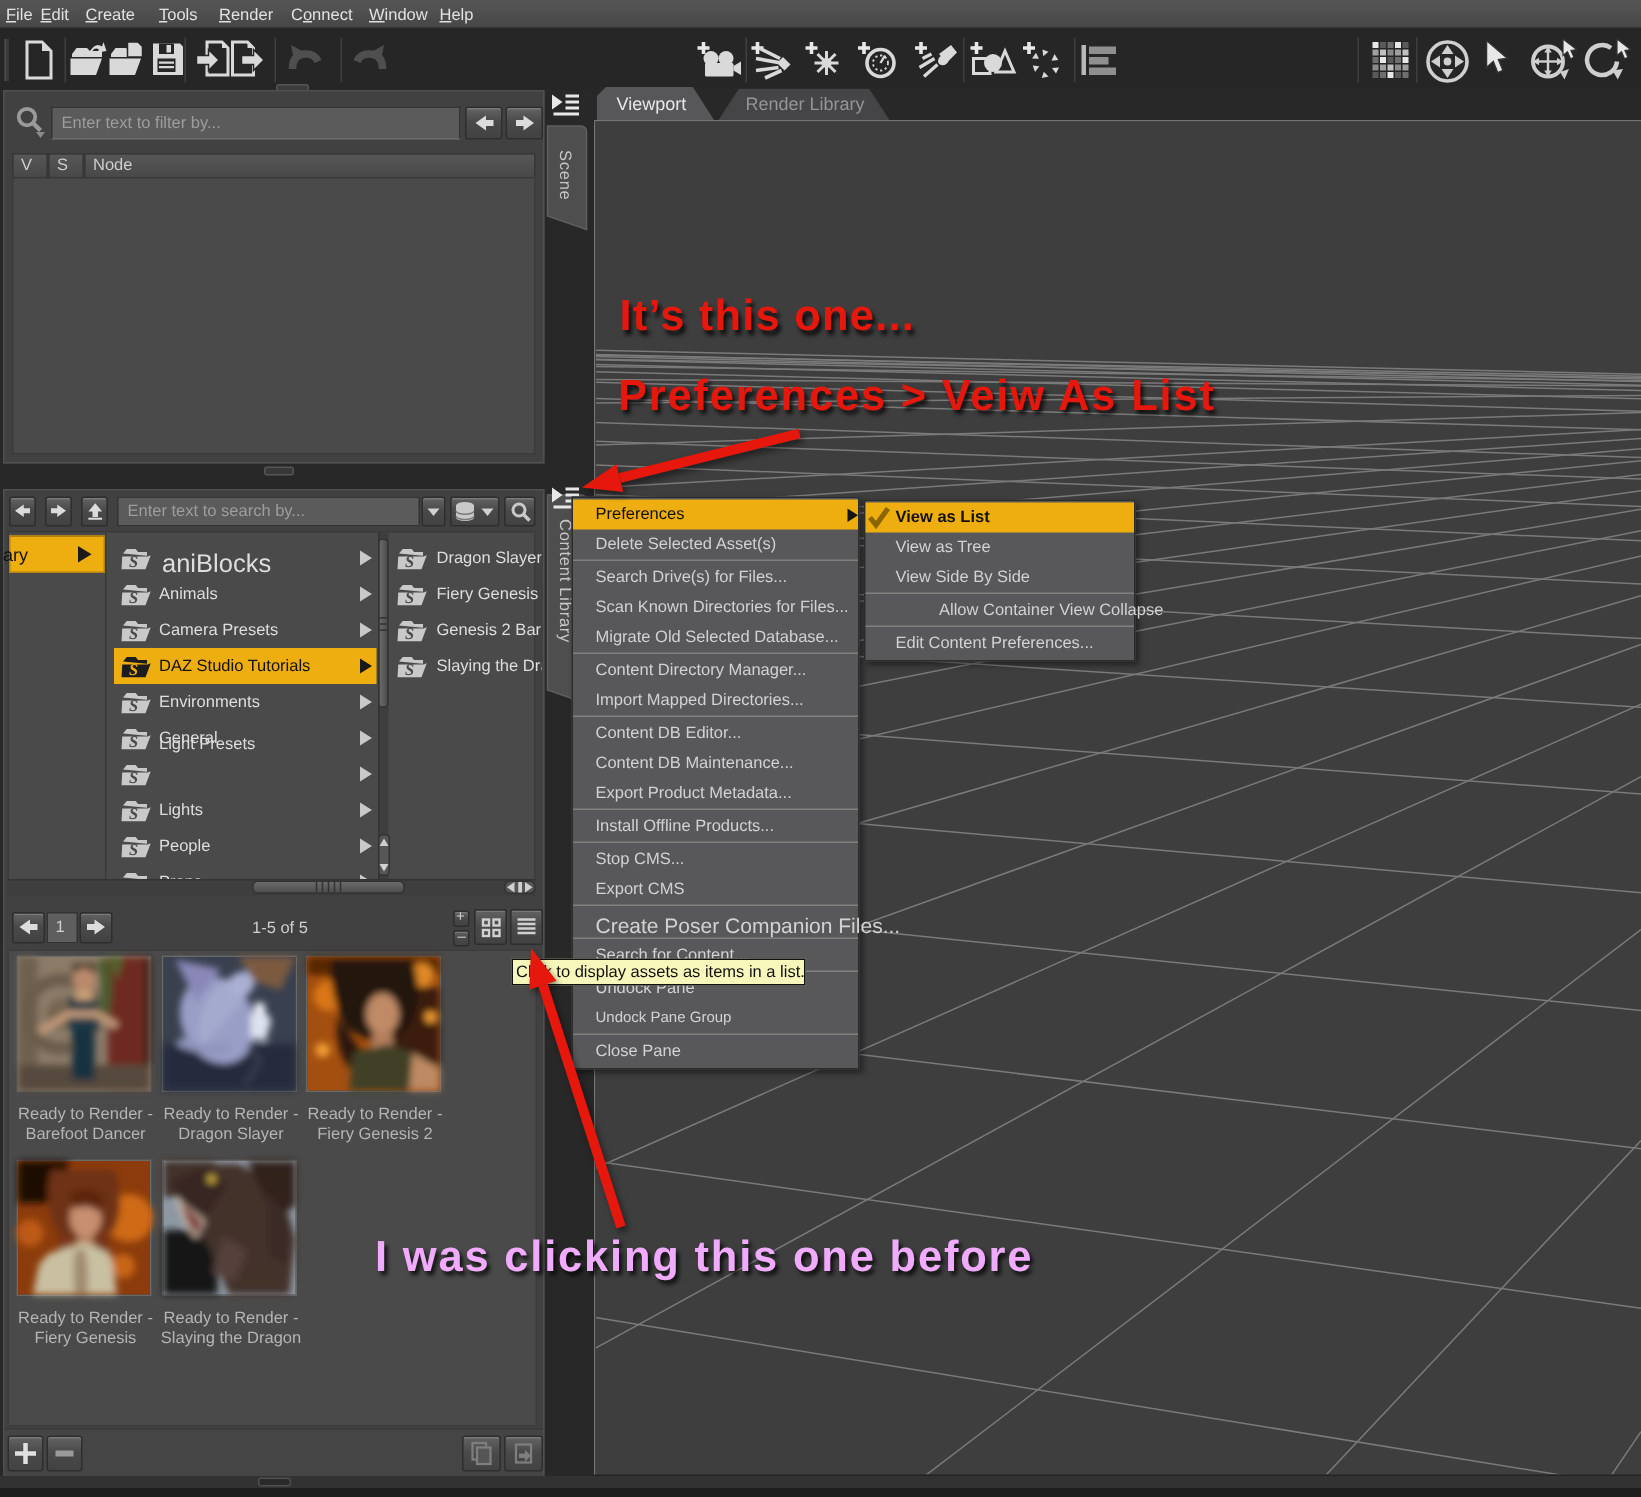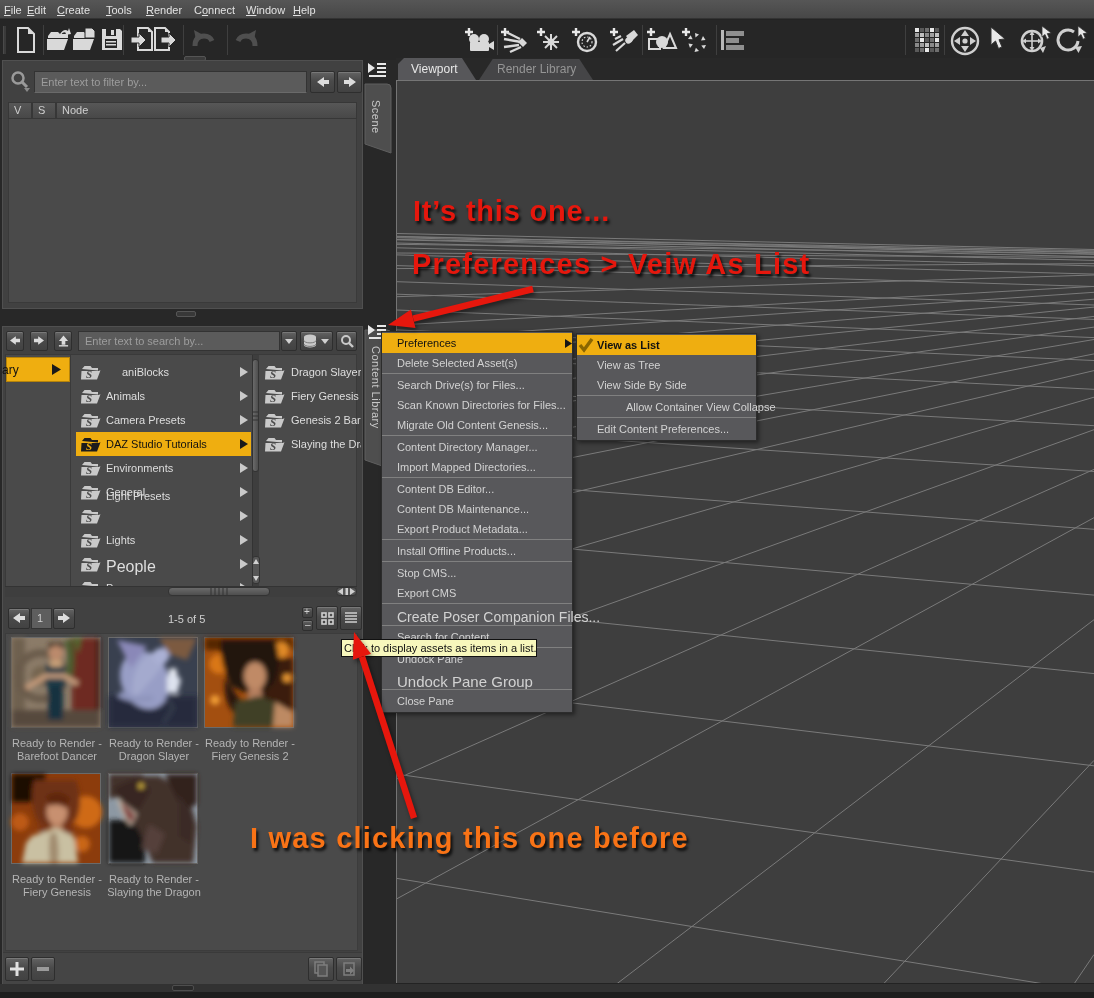--- a/index.html
+++ b/index.html
@@ -256,21 +256,21 @@
 <div style="position:absolute;left:2px;top:363px;font-size:12px;color:#111">ary</div>
 <svg width="9" height="11" viewBox="0 0 9 11" style="left:52px;top:364px">
     <path d="M0 0 l9 5.5 L0 11z" fill="#1a1a1a"></path>
   </svg>
 <div style="position:absolute;left:70px;top:355px;width:1px;height:241px;background:#3a3a3a"></div>
 <svg width="20" height="15" viewBox="0 0 20 15" style="left:81px;top:365px">
     <path d="M1 4 l2.5-3 h6 l1.5 2 h6 v2.5" fill="#c9c9c9"></path>
     <path d="M0.5 6 h17 l2-0.8 -3.5 9.3 h-16z" fill="#c9c9c9"></path>
     <text x="5" y="13" font-size="11" font-style="italic" font-weight="bold" fill="#4a4a4a" font-family="Liberation Serif">S</text>
   </svg>
-<div style="position:absolute;left:122px;top:366px;font-size:11px;color:#dedede">aniBlocks</div>
+<div style="position:absolute;left:108px;top:366px;font-size:17px;color:#dedede">aniBlocks</div>
 <svg width="8" height="10" viewBox="0 0 8 10" style="left:240px;top:367px">
     <path d="M0 0 l8 5 L0 10z" fill="#c9c9c9"></path>
   </svg>
 <svg width="20" height="15" viewBox="0 0 20 15" style="left:81px;top:389px">
     <path d="M1 4 l2.5-3 h6 l1.5 2 h6 v2.5" fill="#c9c9c9"></path>
     <path d="M0.5 6 h17 l2-0.8 -3.5 9.3 h-16z" fill="#c9c9c9"></path>
     <text x="5" y="13" font-size="11" font-style="italic" font-weight="bold" fill="#4a4a4a" font-family="Liberation Serif">S</text>
   </svg>
 <div style="position:absolute;left:106px;top:390px;font-size:11px;color:#dedede">Animals</div>
 <svg width="8" height="10" viewBox="0 0 8 10" style="left:240px;top:391px">
@@ -329,21 +329,21 @@
   </svg>
 <div style="position:absolute;left:106px;top:534px;font-size:11px;color:#dedede">Lights</div>
 <svg width="8" height="10" viewBox="0 0 8 10" style="left:240px;top:535px">
     <path d="M0 0 l8 5 L0 10z" fill="#c9c9c9"></path>
   </svg>
 <svg width="20" height="15" viewBox="0 0 20 15" style="left:81px;top:557px">
     <path d="M1 4 l2.5-3 h6 l1.5 2 h6 v2.5" fill="#c9c9c9"></path>
     <path d="M0.5 6 h17 l2-0.8 -3.5 9.3 h-16z" fill="#c9c9c9"></path>
     <text x="5" y="13" font-size="11" font-style="italic" font-weight="bold" fill="#4a4a4a" font-family="Liberation Serif">S</text>
   </svg>
-<div style="position:absolute;left:106px;top:558px;font-size:16px;color:#dedede">People</div>
+<div style="position:absolute;left:106px;top:558px;font-size:11px;color:#dedede">People</div>
 <svg width="8" height="10" viewBox="0 0 8 10" style="left:240px;top:559px">
     <path d="M0 0 l8 5 L0 10z" fill="#c9c9c9"></path>
   </svg>
 <svg width="20" height="15" viewBox="0 0 20 15" style="left:81px;top:581px">
     <path d="M1 4 l2.5-3 h6 l1.5 2 h6 v2.5" fill="#c9c9c9"></path>
     <path d="M0.5 6 h17 l2-0.8 -3.5 9.3 h-16z" fill="#c9c9c9"></path>
     <text x="5" y="13" font-size="11" font-style="italic" font-weight="bold" fill="#4a4a4a" font-family="Liberation Serif">S</text>
   </svg>
 <div style="position:absolute;left:106px;top:582px;font-size:11px;color:#dedede">Props</div>
 <svg width="8" height="10" viewBox="0 0 8 10" style="left:240px;top:583px">
@@ -656,58 +656,58 @@
 <div style="position:absolute;left:381px;top:331px;width:192px;height:382px;background:#58585b;border:1px solid #2c2c2c;box-shadow:2px 2px 4px rgba(0,0,0,0.45)"></div>
 <div style="position:absolute;left:382px;top:333px;width:190px;height:20px;background:#efae10"></div>
 <div style="position:absolute;left:397px;top:337px;font-size:11px;color:#111">Preferences</div>
 <svg width="7" height="9" viewBox="0 0 7 9" style="left:565px;top:339px">
     <path d="M0 0 l7 4.5 -7 4.5z" fill="#151515"></path>
   </svg>
 <div style="position:absolute;left:397px;top:357px;font-size:11px;color:#d2d2d2">Delete Selected Asset(s)</div>
 <div style="position:absolute;left:382px;top:373px;width:190px;height:1px;background:#808080"></div>
 <div style="position:absolute;left:397px;top:379px;font-size:11px;color:#d2d2d2">Search Drive(s) for Files...</div>
 <div style="position:absolute;left:397px;top:399px;font-size:11px;color:#d2d2d2">Scan Known Directories for Files...</div>
-<div style="position:absolute;left:397px;top:419px;font-size:11px;color:#d2d2d2">Migrate Old Content Genesis...</div>
+<div style="position:absolute;left:397px;top:419px;font-size:11px;color:#d2d2d2">Migrate Old Selected Database...</div>
 <div style="position:absolute;left:382px;top:435px;width:190px;height:1px;background:#808080"></div>
 <div style="position:absolute;left:397px;top:441px;font-size:11px;color:#d2d2d2">Content Directory Manager...</div>
 <div style="position:absolute;left:397px;top:461px;font-size:11px;color:#d2d2d2">Import Mapped Directories...</div>
 <div style="position:absolute;left:382px;top:477px;width:190px;height:1px;background:#808080"></div>
 <div style="position:absolute;left:397px;top:483px;font-size:11px;color:#d2d2d2">Content DB Editor...</div>
 <div style="position:absolute;left:397px;top:503px;font-size:11px;color:#d2d2d2">Content DB Maintenance...</div>
 <div style="position:absolute;left:397px;top:523px;font-size:11px;color:#d2d2d2">Export Product Metadata...</div>
 <div style="position:absolute;left:382px;top:539px;width:190px;height:1px;background:#808080"></div>
 <div style="position:absolute;left:397px;top:545px;font-size:11px;color:#d2d2d2">Install Offline Products...</div>
 <div style="position:absolute;left:382px;top:561px;width:190px;height:1px;background:#808080"></div>
 <div style="position:absolute;left:397px;top:567px;font-size:11px;color:#d2d2d2">Stop CMS...</div>
 <div style="position:absolute;left:397px;top:587px;font-size:11px;color:#d2d2d2">Export CMS</div>
 <div style="position:absolute;left:382px;top:603px;width:190px;height:1px;background:#808080"></div>
 <div style="position:absolute;left:397px;top:609px;font-size:14px;color:#d2d2d2">Create Poser Companion Files...</div>
 <div style="position:absolute;left:382px;top:625px;width:190px;height:1px;background:#808080"></div>
 <div style="position:absolute;left:397px;top:631px;font-size:11px;color:#d2d2d2">Search for Content...</div>
 <div style="position:absolute;left:382px;top:647px;width:190px;height:1px;background:#808080"></div>
 <div style="position:absolute;left:397px;top:653px;font-size:11px;color:#d2d2d2">Undock Pane</div>
-<div style="position:absolute;left:397px;top:673px;font-size:15px;color:#d2d2d2">Undock Pane Group</div>
+<div style="position:absolute;left:397px;top:673px;font-size:10px;color:#d2d2d2">Undock Pane Group</div>
 <div style="position:absolute;left:382px;top:689px;width:190px;height:1px;background:#808080"></div>
 <div style="position:absolute;left:397px;top:695px;font-size:11px;color:#d2d2d2">Close Pane</div>
 <div style="position:absolute;left:576px;top:333px;width:181px;height:108px;background:#58585b;border:1px solid #2c2c2c;box-shadow:2px 2px 4px rgba(0,0,0,0.45)"></div>
 <div style="position:absolute;left:577px;top:335px;width:179px;height:20px;background:#efae10"></div>
 <div style="position:absolute;left:597px;top:339px;font-size:11px;font-weight:bold;color:#111">View as List</div>
 <svg width="16" height="16" viewBox="0 0 16 16" style="left:578px;top:337px">
     <path d="M2 8 l4 5 8-11" fill="none" stroke="#8a6500" stroke-width="3.4"></path>
   </svg>
 <div style="position:absolute;left:597px;top:359px;font-size:11px;color:#d2d2d2">View as Tree</div>
 <div style="position:absolute;left:597px;top:379px;font-size:11px;color:#d2d2d2">View Side By Side</div>
 <div style="position:absolute;left:577px;top:395px;width:179px;height:1px;background:#808080"></div>
 <div style="position:absolute;left:626px;top:401px;font-size:11px;color:#d2d2d2">Allow Container View Collapse</div>
 <div style="position:absolute;left:577px;top:417px;width:179px;height:1px;background:#808080"></div>
 <div style="position:absolute;left:597px;top:423px;font-size:11px;color:#d2d2d2">Edit Content Preferences...</div>
 <div style="position:absolute;left:341px;top:639px;width:196px;height:18px;background:#f7f7bc;border:1px solid #111"></div>
 <div style="position:absolute;left:344px;top:642px;font-size:11px;color:#111;white-space:nowrap">Click to display assets as items in a list.</div>
 <div style="position:absolute;left:413px;top:195px;font-size:29px;font-weight:bold;color:#e6170d;text-shadow:2px 3px 3px rgba(0,0,0,0.8);letter-spacing:0.8px">It’s this one...</div>
 <div style="position:absolute;left:412px;top:248px;font-size:29px;font-weight:bold;color:#e6170d;text-shadow:2px 3px 3px rgba(0,0,0,0.8);letter-spacing:1.2px">Preferences &gt; Veiw As List</div>
-<div style="position:absolute;left:250px;top:822px;font-size:29px;font-weight:bold;color:#f97316;text-shadow:2px 3px 3px rgba(0,0,0,0.8);letter-spacing:1.2px">I was clicking this one before</div>
+<div style="position:absolute;left:250px;top:822px;font-size:29px;font-weight:bold;color:#f0abfc;text-shadow:2px 3px 3px rgba(0,0,0,0.8);letter-spacing:1.2px">I was clicking this one before</div>
 <svg width="1094" height="998" viewBox="0 0 1094 998" style="left:0;top:0;pointer-events:none">
     <g style="filter:drop-shadow(2px 3px 2px rgba(0,0,0,0.45))">
       <path d="M388.0 325.0 L410.9 309.5 L415.5 328.0 Z" fill="#e6170d"></path>
       <line x1="533.0" y1="289.0" x2="413.2" y2="318.7" stroke="#e6170d" stroke-width="6.5"></line>
       <path d="M354.0 632.0 L371.0 653.8 L352.9 659.7 Z" fill="#e6170d"></path>
       <line x1="414.0" y1="818.0" x2="362.0" y2="656.7" stroke="#e6170d" stroke-width="6.5"></line>
     </g>
   </svg>
 </body></html>

